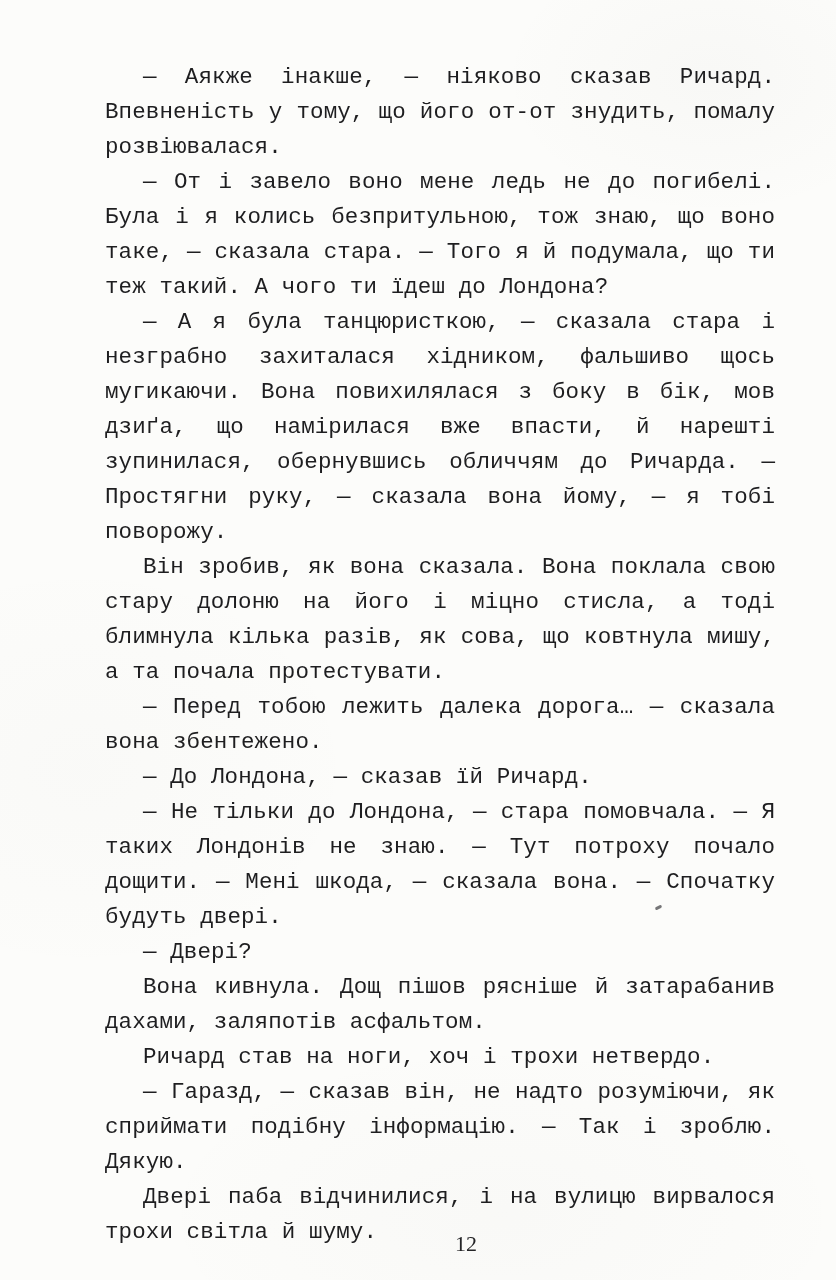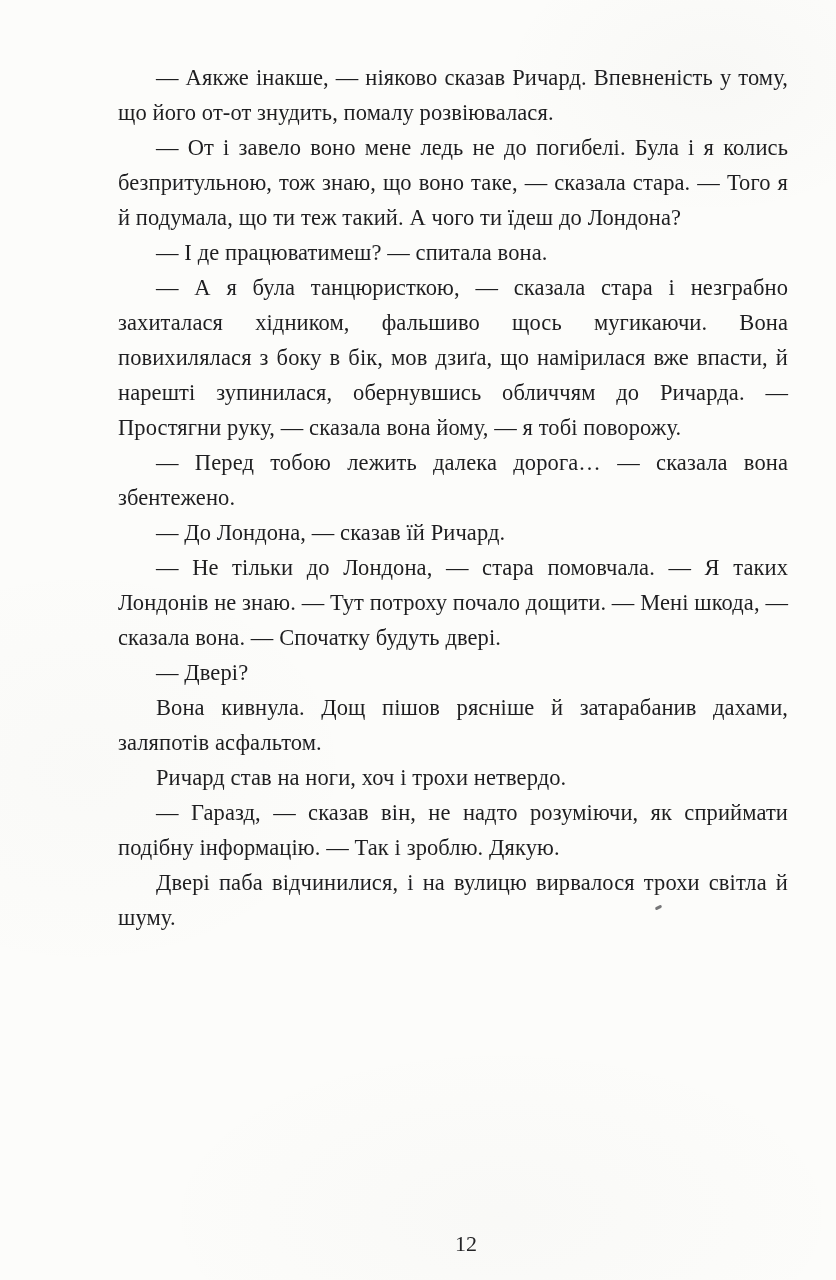--- a/index.html
+++ b/index.html
@@ -15,22 +15,23 @@
     background-image:
       radial-gradient(ellipse 300px 200px at 85% 6%, rgba(120,120,115,0.03), rgba(0,0,0,0) 70%),
       radial-gradient(ellipse 400px 300px at 10% 60%, rgba(120,120,115,0.02), rgba(0,0,0,0) 70%),
       radial-gradient(ellipse 500px 250px at 60% 95%, rgba(120,120,115,0.025), rgba(0,0,0,0) 70%);
     font-family: "Liberation Serif", "DejaVu Serif", serif;
     color: #1e1e20;
   }
   .text-block {
     position: absolute;
     top: 60px;
-    left: 118px;
+    left: 105px;
     width: 670px;
+    font-family: Liberation Mono, monospace;
   }
   .text-block p {
     margin: 0;
     padding: 0;
     font-size: 22.5px;
     line-height: 35px;
     text-align: justify;
     text-indent: 38px;
     letter-spacing: 0.1px;
   }
@@ -56,22 +57,22 @@
     transform: rotate(-28deg);
     opacity: 0.75;
   }
 </style>
 </head>
 <body>
 
 <div class="text-block">
   <p>— Аякже інакше, — ніяково сказав Ричард. Впевненість у тому, що його от-от знудить, помалу розвіювалася.</p>
   <p>— От і завело воно мене ледь не до погибелі. Була і я колись безпритульною, тож знаю, що воно таке, — сказала стара. — Того я й подумала, що ти теж такий. А чого ти їдеш до Лондона?</p>
-  <p>— І де працюватимеш? — спитала вона.</p>
   <p>— А я була танцюристкою, — сказала стара і незграбно захиталася хідником, фальшиво щось мугикаючи. Вона повихилялася з боку в бік, мов дзиґа, що намірилася вже впасти, й нарешті зупинилася, обернувшись обличчям до Ричарда. — Простягни руку, — сказала вона йому, — я тобі поворожу.</p>
+  <p>Він зробив, як вона сказала. Вона поклала свою стару долоню на його і міцно стисла, а тоді блимнула кілька разів, як сова, що ковтнула мишу, а та почала протестувати.</p>
   <p>— Перед тобою лежить далека дорога… — сказала вона збентежено.</p>
   <p>— До Лондона, — сказав їй Ричард.</p>
   <p>— Не тільки до Лондона, — стара помовчала. — Я таких Лондонів не знаю. — Тут потроху почало дощити. — Мені шкода, — сказала вона. — Спочатку будуть двері.</p>
   <p>— Двері?</p>
   <p>Вона кивнула. Дощ пішов рясніше й затарабанив дахами, заляпотів асфальтом.</p>
   <p>Ричард став на ноги, хоч і трохи нетвердо.</p>
   <p>— Гаразд, — сказав він, не надто розуміючи, як сприймати подібну інформацію. — Так і зроблю. Дякую.</p>
   <p>Двері паба відчинилися, і на вулицю вирвалося трохи світла й шуму.</p>
 </div>
 

